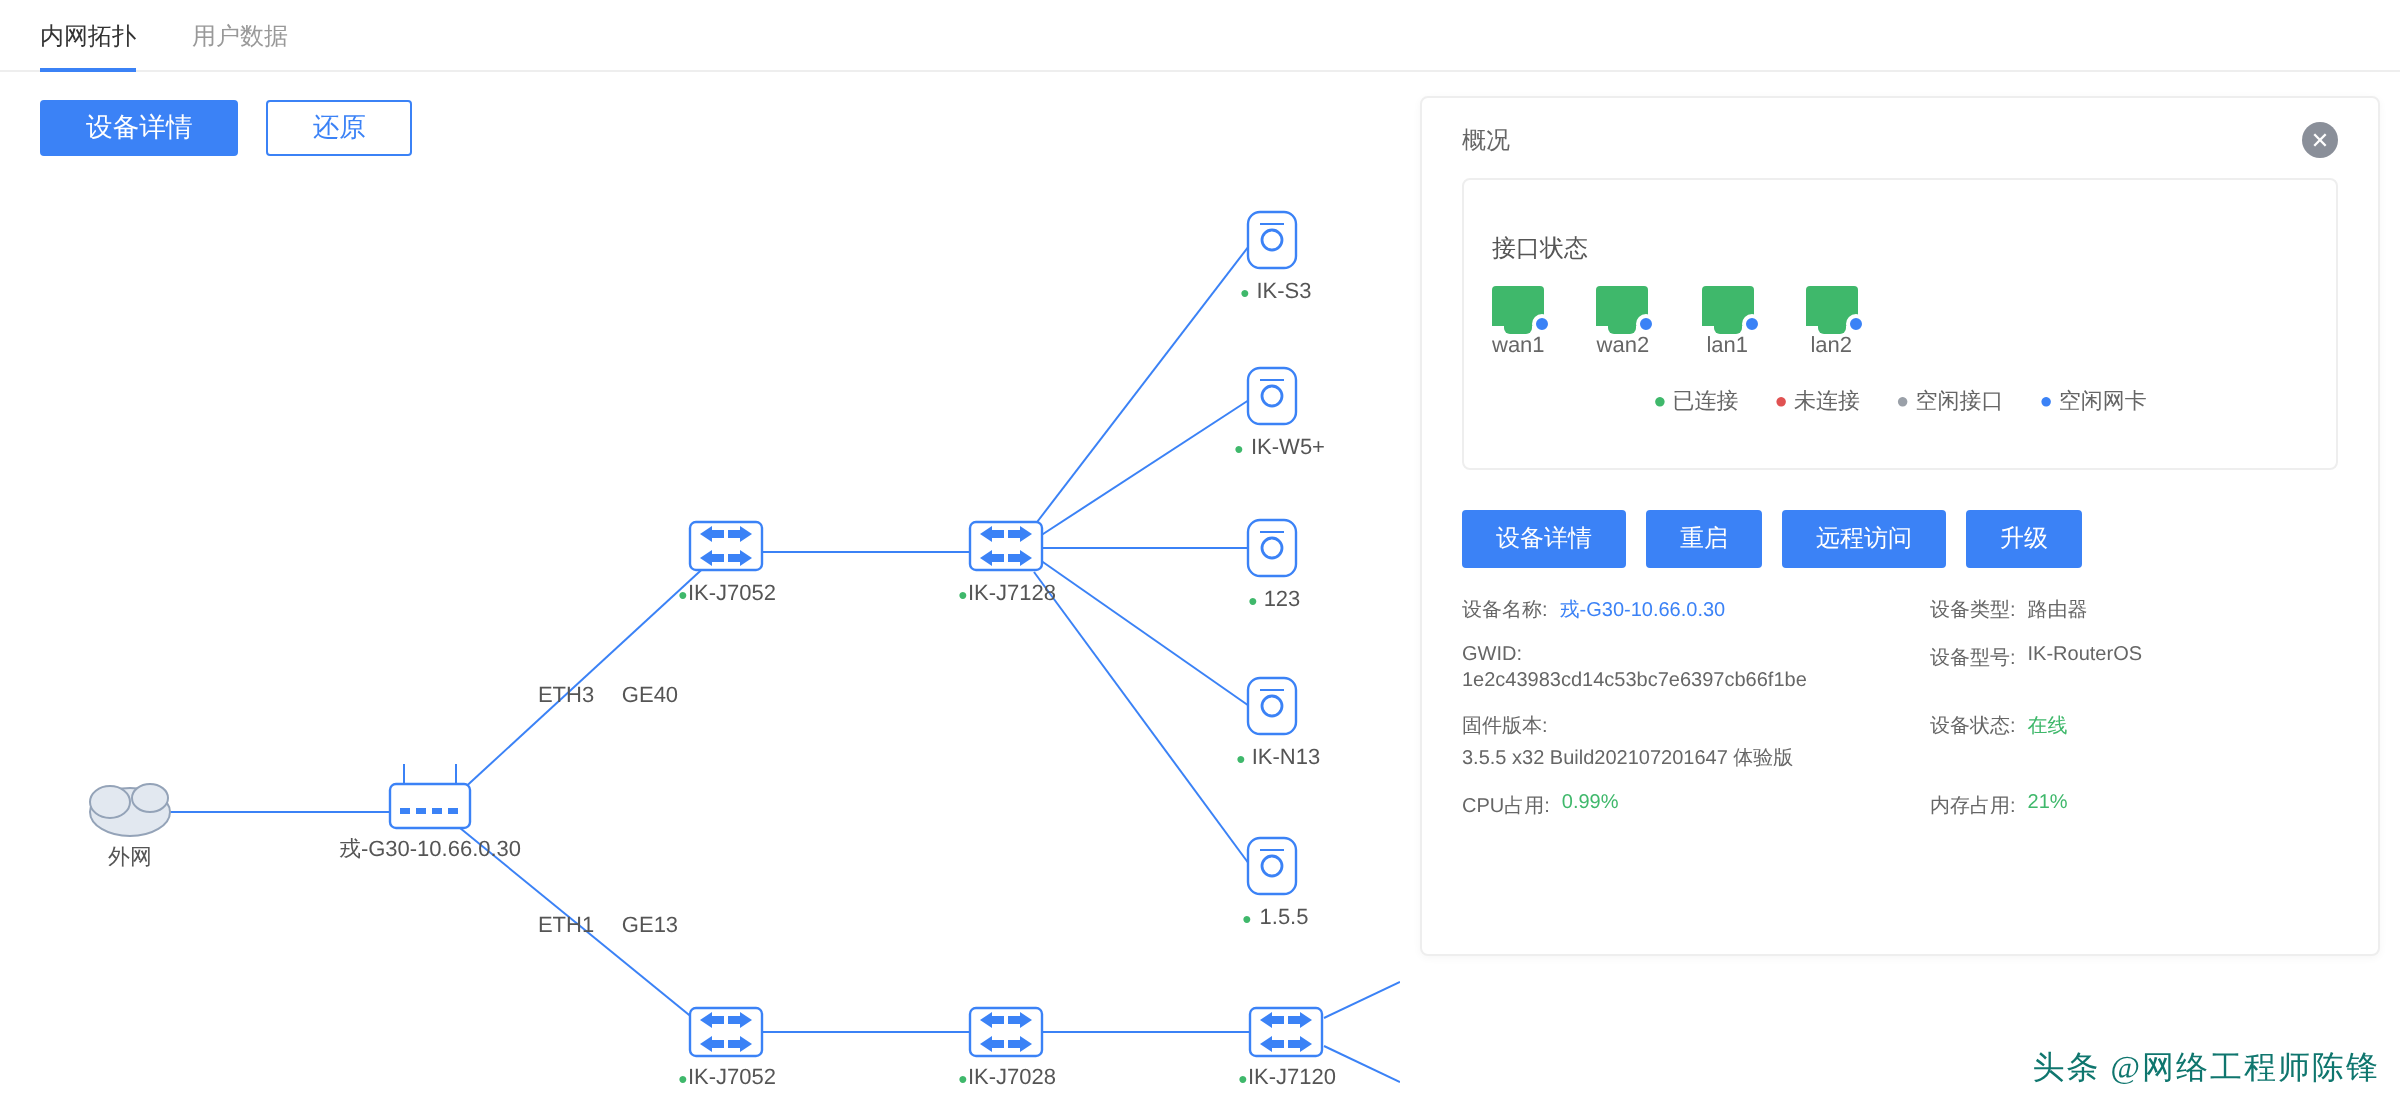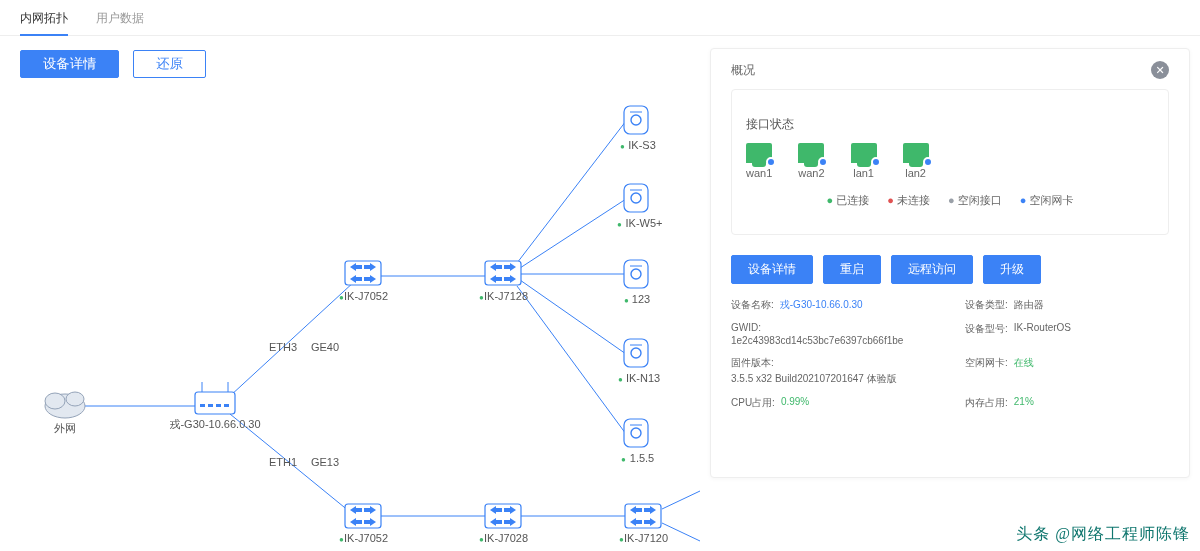--- a/index.html
+++ b/index.html
@@ -247,21 +247,21 @@
     <div class="kv">
         <span>设备型号:</span>
         <span>IK-RouterOS</span>
       </div>
 
     <div class="kv two-line">
         <span>固件版本:</span>
         <span>3.5.5 x32 Build202107201647 体验版</span>
       </div>
     <div class="kv">
-        <span>空闲网卡:</span>
+        <span>设备状态:</span>
         <span class="v-green">在线</span>
       </div>
 
     <div class="kv">
         <span>CPU占用:</span>
         <span class="v-green">0.99%</span>
       </div>
     <div class="kv">
         <span>内存占用:</span>
         <span class="v-green">21%</span>

